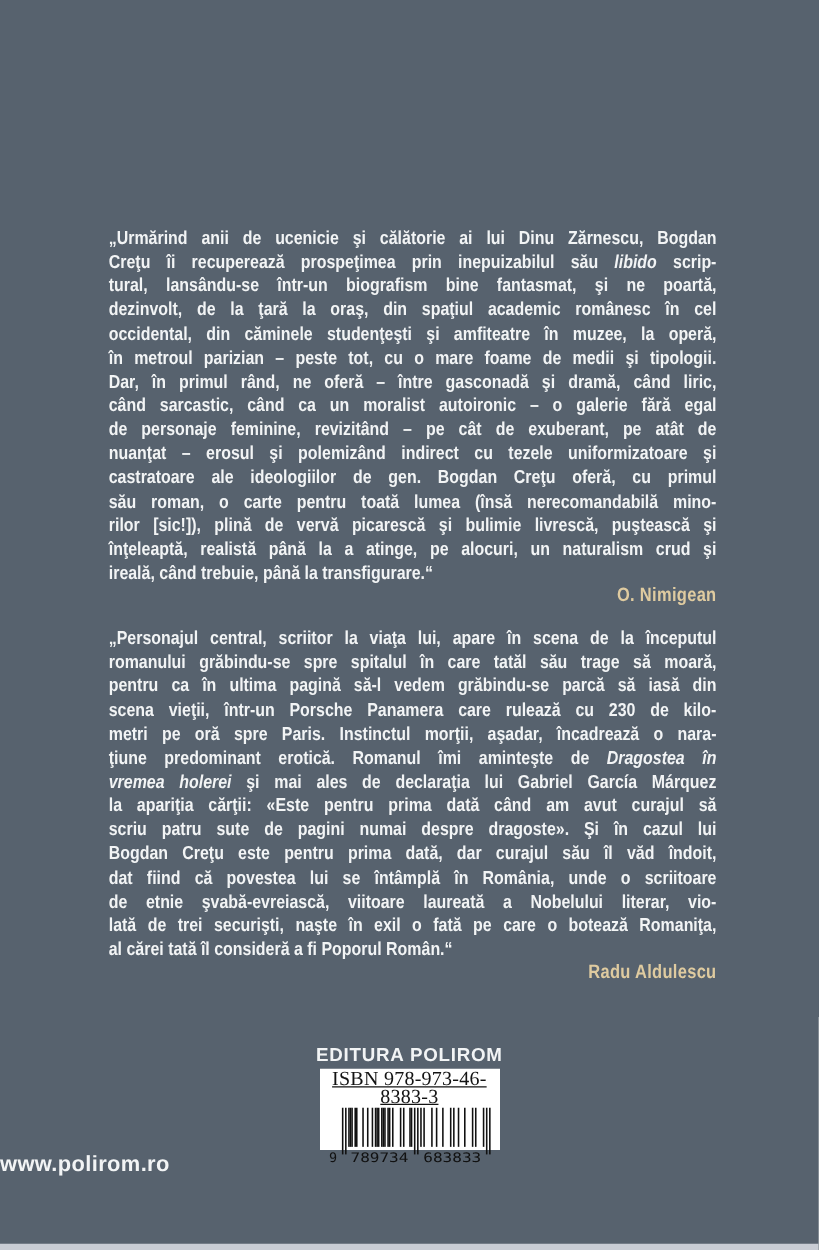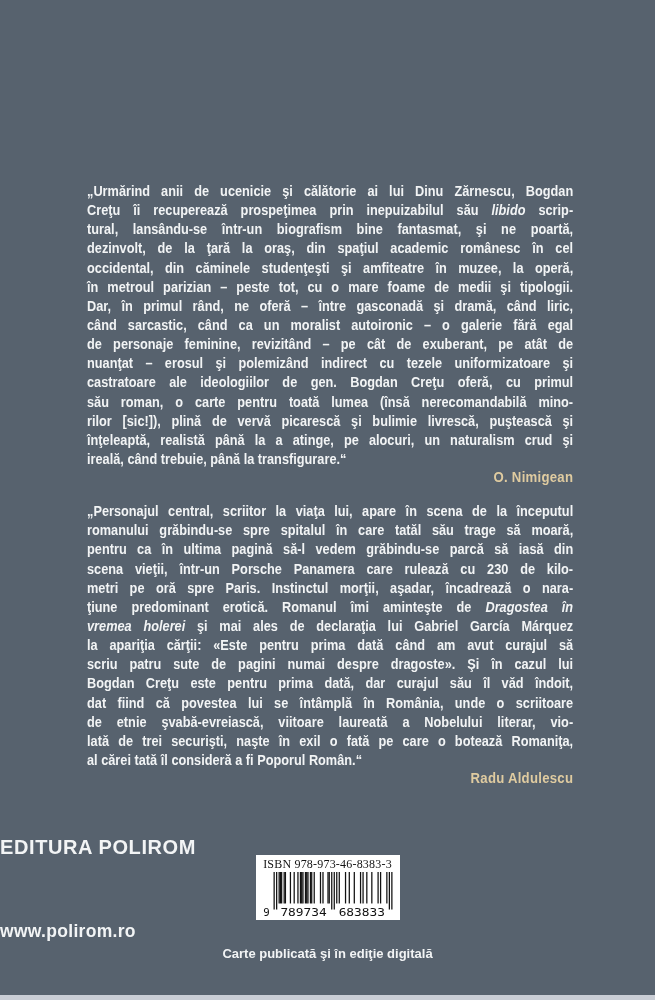--- a/index.html
+++ b/index.html
@@ -38,32 +38,32 @@
   .attribution{
     text-align:right;
     color:var(--accent);
     font-size:15.5px;line-height:19px;height:19px;
     margin-top:-1px;
     letter-spacing:.3px;
   }
   
   .pub-name{
     position:absolute;top:836px;left:0;width:655px;
-    color:var(--text);
-    font-size:20px;font-weight:bold;letter-spacing:.6px;
+    text-align:center;color:var(--text);
+    font-size:15px;font-weight:bold;letter-spacing:.6px;
   }
   .barcode-box{
     position:absolute;top:855px;left:50%;transform:translateX(-50%);
     width:144px;height:65px;background:#ffffff;
     text-align:center;
   }
   .isbn{
     font-family:"Liberation Serif","DejaVu Serif",serif;
-    font-size:12px;color:#131313;letter-spacing:.2px;
-    padding-top:2px;line-height:14px;
+    font-size:16px;color:#131313;letter-spacing:.2px;
+    padding-top:2px;line-height:14px;text-decoration:underline;
   }
   .barcode-box svg{display:block;margin:1px auto 0 auto;}
   .website{
     position:absolute;top:921px;left:0;width:655px;
     text-align:left;color:var(--text);
     font-size:17.5px;font-weight:bold;letter-spacing:.3px;
   }
   .digital-note{
     position:absolute;top:946px;left:0;width:655px;
     text-align:center;color:var(--text);
@@ -495,16 +495,15 @@
         <rect x="90" y="0" width="1" height="26" fill="#111"></rect>
         <rect x="92" y="0" width="1" height="31" fill="#111"></rect>
         <rect x="94" y="0" width="1" height="31" fill="#111"></rect>
         <text x="-3" y="36" text-anchor="end" font-size="8.6" font-family="&quot;DejaVu Sans Mono&quot;, monospace" fill="#111">9</text>
         <text x="24" y="36" text-anchor="middle" font-size="8.6" font-family="&quot;DejaVu Sans Mono&quot;, monospace" fill="#111" textLength="37" lengthAdjust="spacingAndGlyphs">789734</text>
         <text x="70.5" y="36" text-anchor="middle" font-size="8.6" font-family="&quot;DejaVu Sans Mono&quot;, monospace" fill="#111" textLength="37" lengthAdjust="spacingAndGlyphs">683833</text>
       </svg>
   </div>
 
   <div class="website">www.polirom.ro</div>
-  <div class="digital-note">Carte publicată şi în ediţie digitală</div>
 
   <div class="bottom-strip"></div>
 </div>
 
 </body></html>

